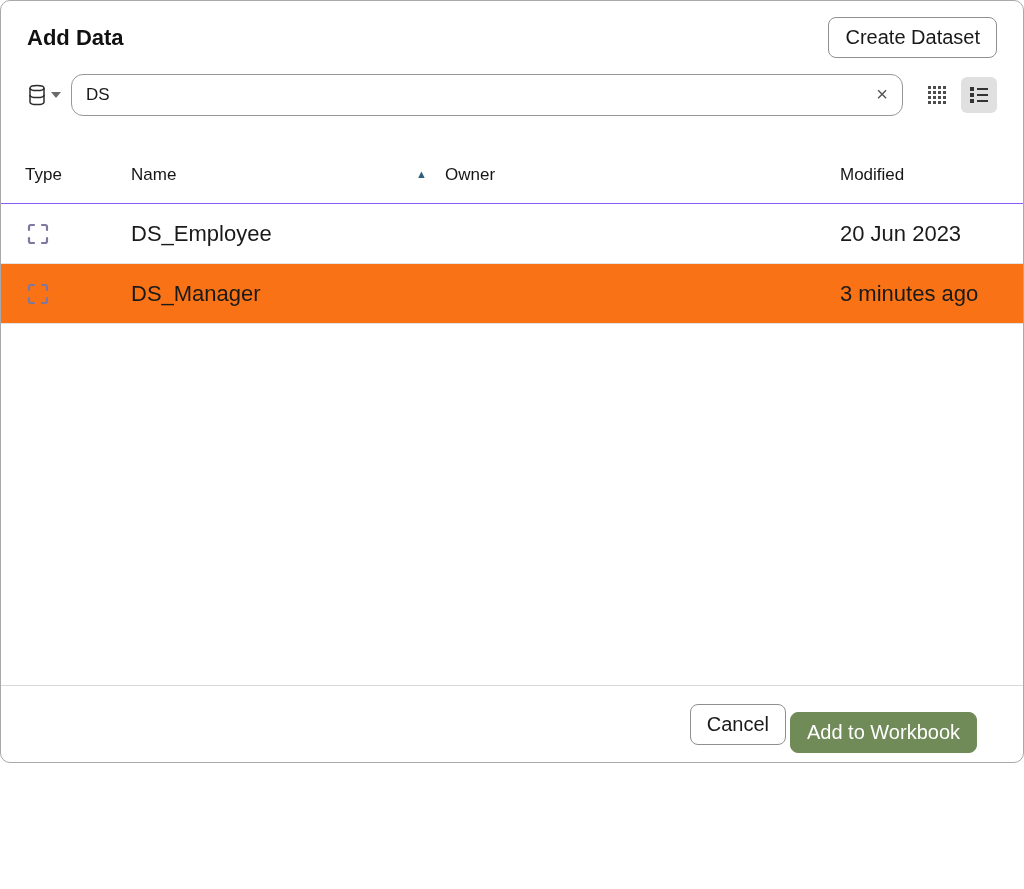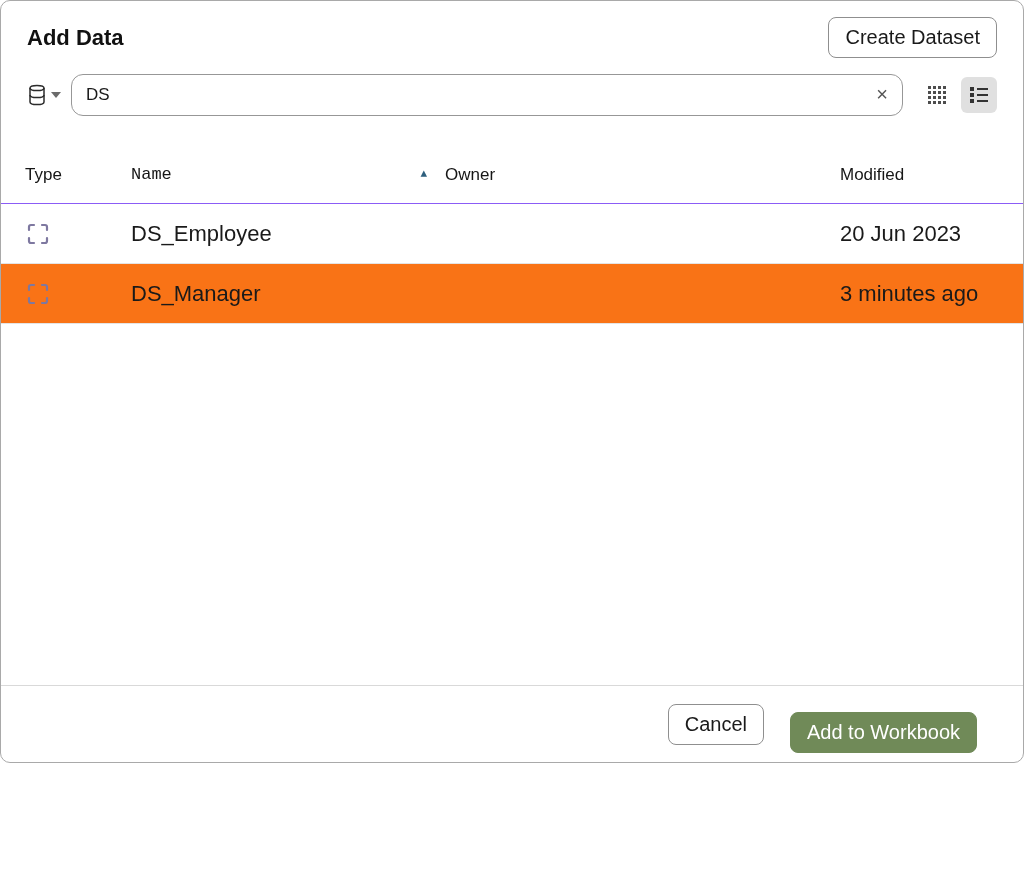--- a/index.html
+++ b/index.html
@@ -130,21 +130,20 @@
     height: 58px;
     border-bottom: 1px solid #8b5cf6;
     font-size: 17px;
     color: #161616;
   }
   .col-name-header {
     display: flex;
     align-items: center;
     justify-content: space-between;
     padding-right: 18px;
-    font-family: Liberation Mono, monospace;
   }
   .sort-indicator {
     font-size: 11px;
     color: #2e5f7d;
     line-height: 1;
   }
   .row {
     height: 60px;
     border-bottom: 1px solid #e4e4e4;
     font-size: 22px;
@@ -155,21 +154,21 @@
   .type-icon-cell { display: flex; align-items: center; }
   .rows-empty { flex: 1 1 auto; }
 
   
   .footer {
     border-top: 1px solid #d9d9d9;
     height: 77px;
     display: flex;
     align-items: center;
     justify-content: flex-end;
-    gap: 26px;
+    gap: 4px;
     padding: 0 46px 0 24px;
     flex: 0 0 auto;
   }
   .btn-primary {
     background: #708a58;
     border: 1px solid #708a58;
     color: #ffffff;
     margin-top: 16px;
   }
   svg { display: block; }

